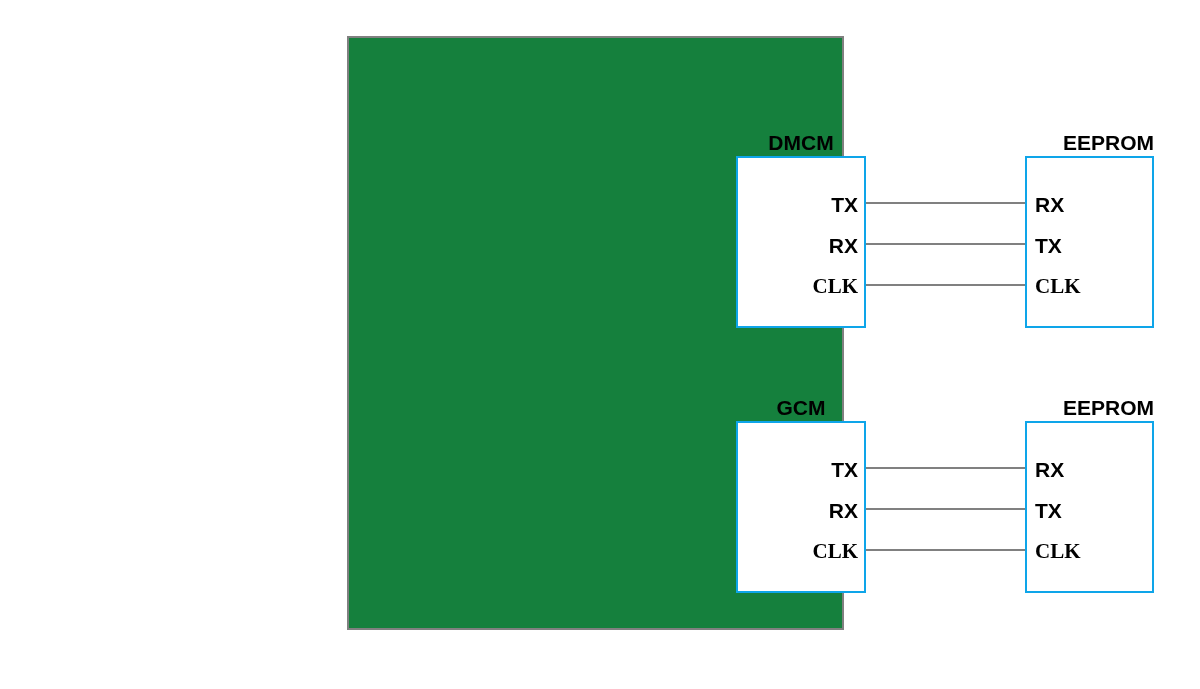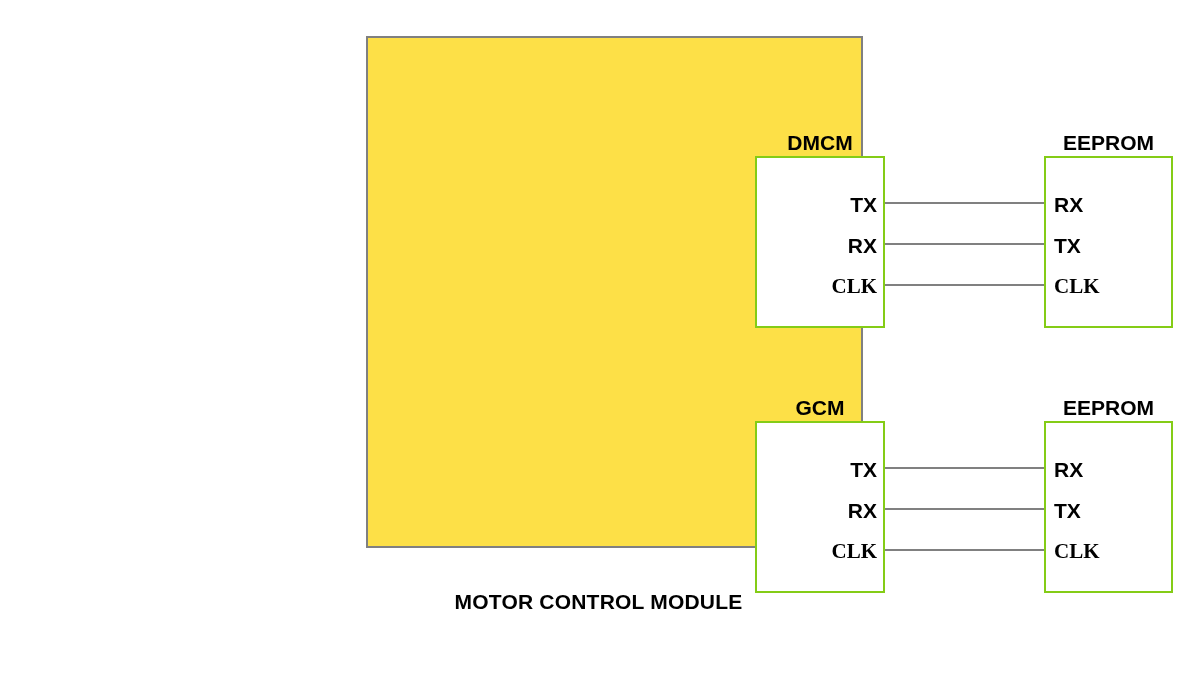--- a/index.html
+++ b/index.html
@@ -18,27 +18,27 @@
   #diagram-root {
     position: absolute;
     left: 0; top: 0;
     width: 1200px;
     height: 689px;
   }
 
   
   .module-container {
     position: absolute;
-    left: 366px;
+    left: 347px;
     top: 36px;
     width: 497px;
-    height: 512px;
+    height: 594px;
     border: 2px solid #808080;
     box-sizing: border-box;
-    background: #fde047;
+    background: #15803d;
   }
 
   
   .module-caption {
     position: absolute;
     left: 350px;
     top: 590px;
     width: 497px;
     text-align: center;
     font-size: 21px;
@@ -69,28 +69,29 @@
   }
   .block-title.left-title {
     left: 387px;
     top: 94px;
     width: 130px;
   }
   .block-title.right-title {
     left: 676px;
     top: 94px;
     width: 129px;
+    text-align: right;
   }
 
   
   .chip-box {
     position: absolute;
     top: 118px;
     height: 172px;
-    border: 2px solid #84cc16;
+    border: 2px solid #0ea5e9;
     box-sizing: border-box;
     background: #ffffff;
   }
   .chip-box.left-box {
     left: 387px;
     width: 130px;
   }
   .chip-box.right-box {
     left: 676px;
     width: 129px;
@@ -178,15 +179,14 @@
         <span class="pin-label right-pin pin-row-2">CLK</span>
       </div>
 
       <div class="wire wire-0"></div>
       <div class="wire wire-1"></div>
       <div class="wire wire-2"></div>
     </div>
 
   </div>
 
-  <div class="module-caption">MOTOR CONTROL MODULE</div>
 
 </div>
 
 </body></html>

